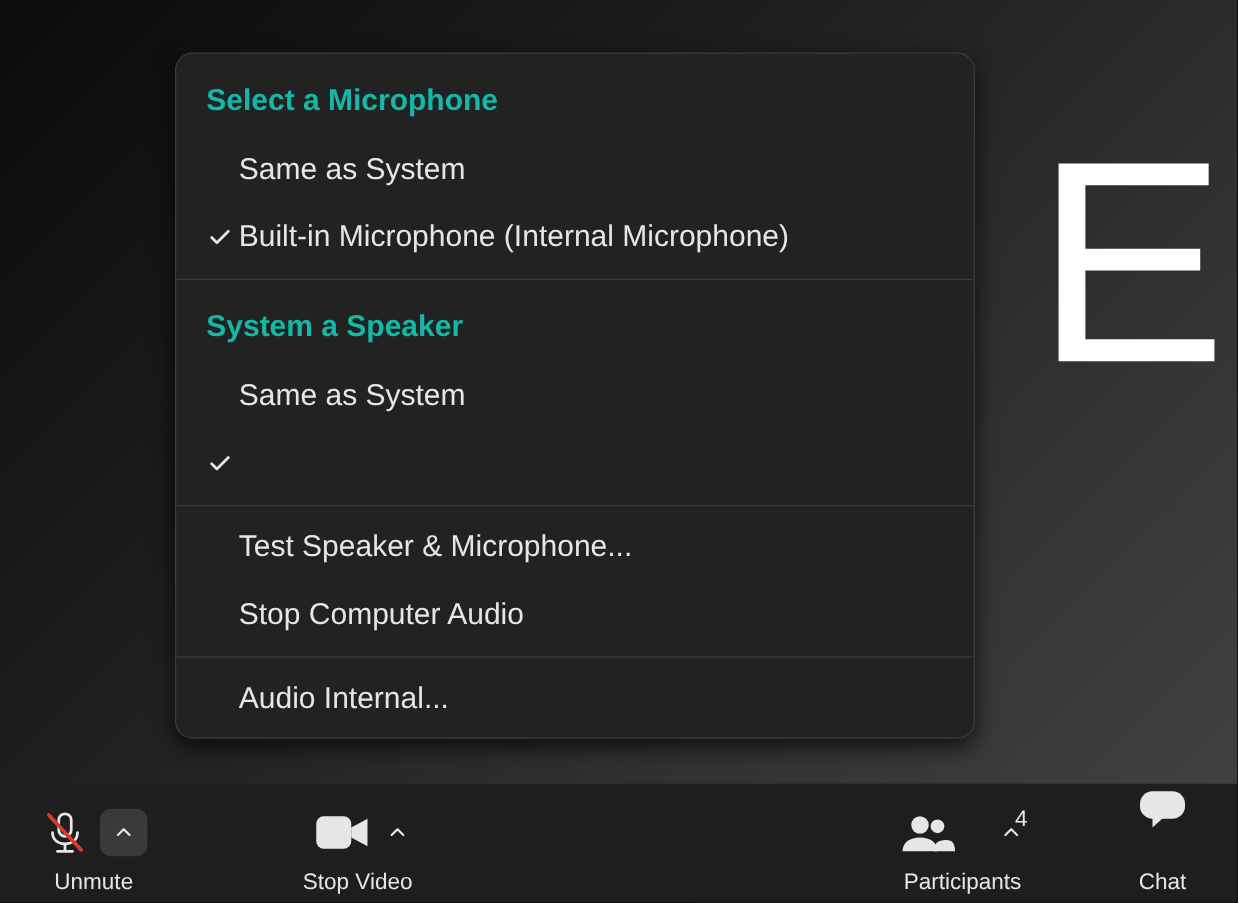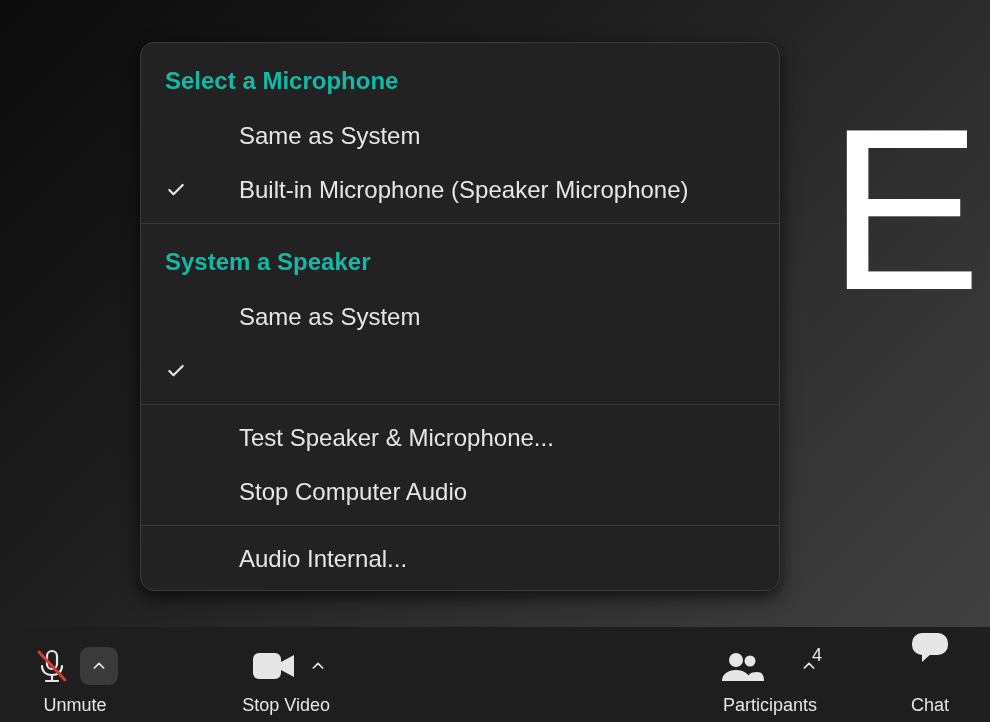--- a/index.html
+++ b/index.html
@@ -48,21 +48,21 @@
       cursor:default;
     }
     .menu .check {
       width:30px;
       display:flex;
       align-items:center;
       justify-content:center;
       color:#e6e6e6;
       font-size:20px;
     }
-    .menu .label { flex:1;margin-left:48px; }
+    .menu .label { flex:1; }
     .menu .divider {
       height:1px;
       background:#3b3b3b;
       margin:6px 0;
     }
 
     
     .toolbar {
       position:absolute;
       left:0; right:0; bottom:0;
@@ -125,21 +125,21 @@
     <div class="item">
       <span class="check"></span>
       <span class="label">Same as System</span>
     </div>
     <div class="item">
       <span class="check">
         <svg width="20" height="20" viewBox="0 0 24 24">
             <path d="M4 12l5 5L20 6" stroke="#e6e6e6" stroke-width="2.6" fill="none" stroke-linecap="round" stroke-linejoin="round"></path>
           </svg>
       </span>
-      <span class="label">Built-in Microphone (Speaker Microphone)</span>
+      <span class="label">Built-in Microphone (Internal Microphone)</span>
     </div>
 
     <div class="divider"></div>
 
     <div class="sect-title">System a Speaker</div>
 
     <div class="item">
       <span class="check"></span>
       <span class="label">Same as System</span>
     </div>

